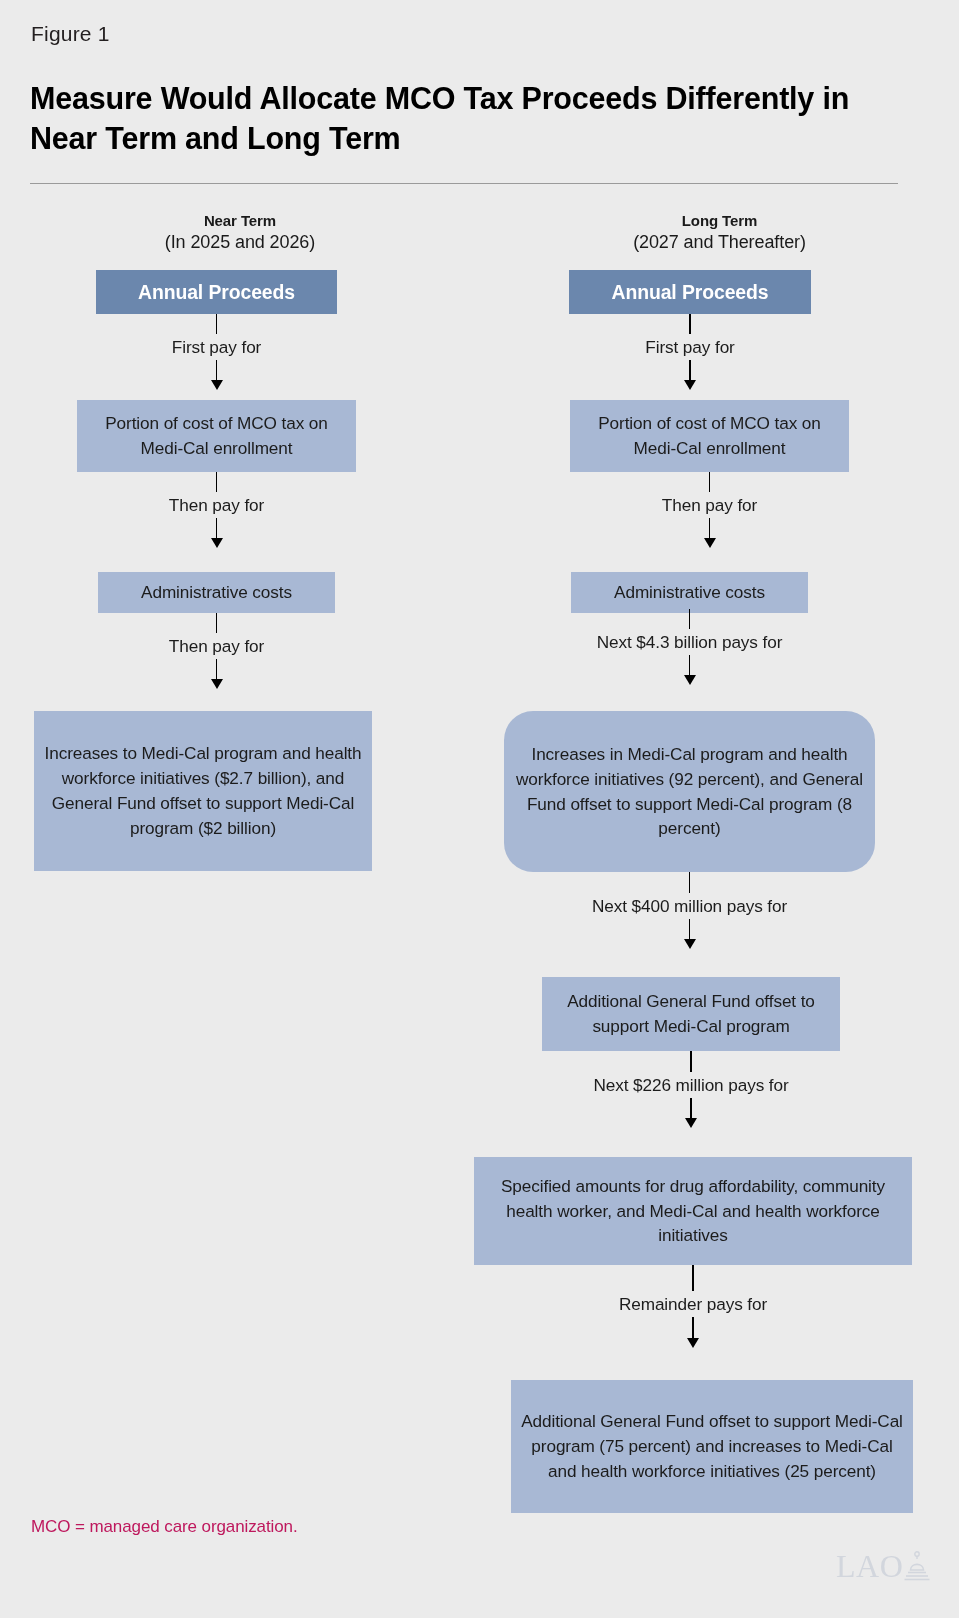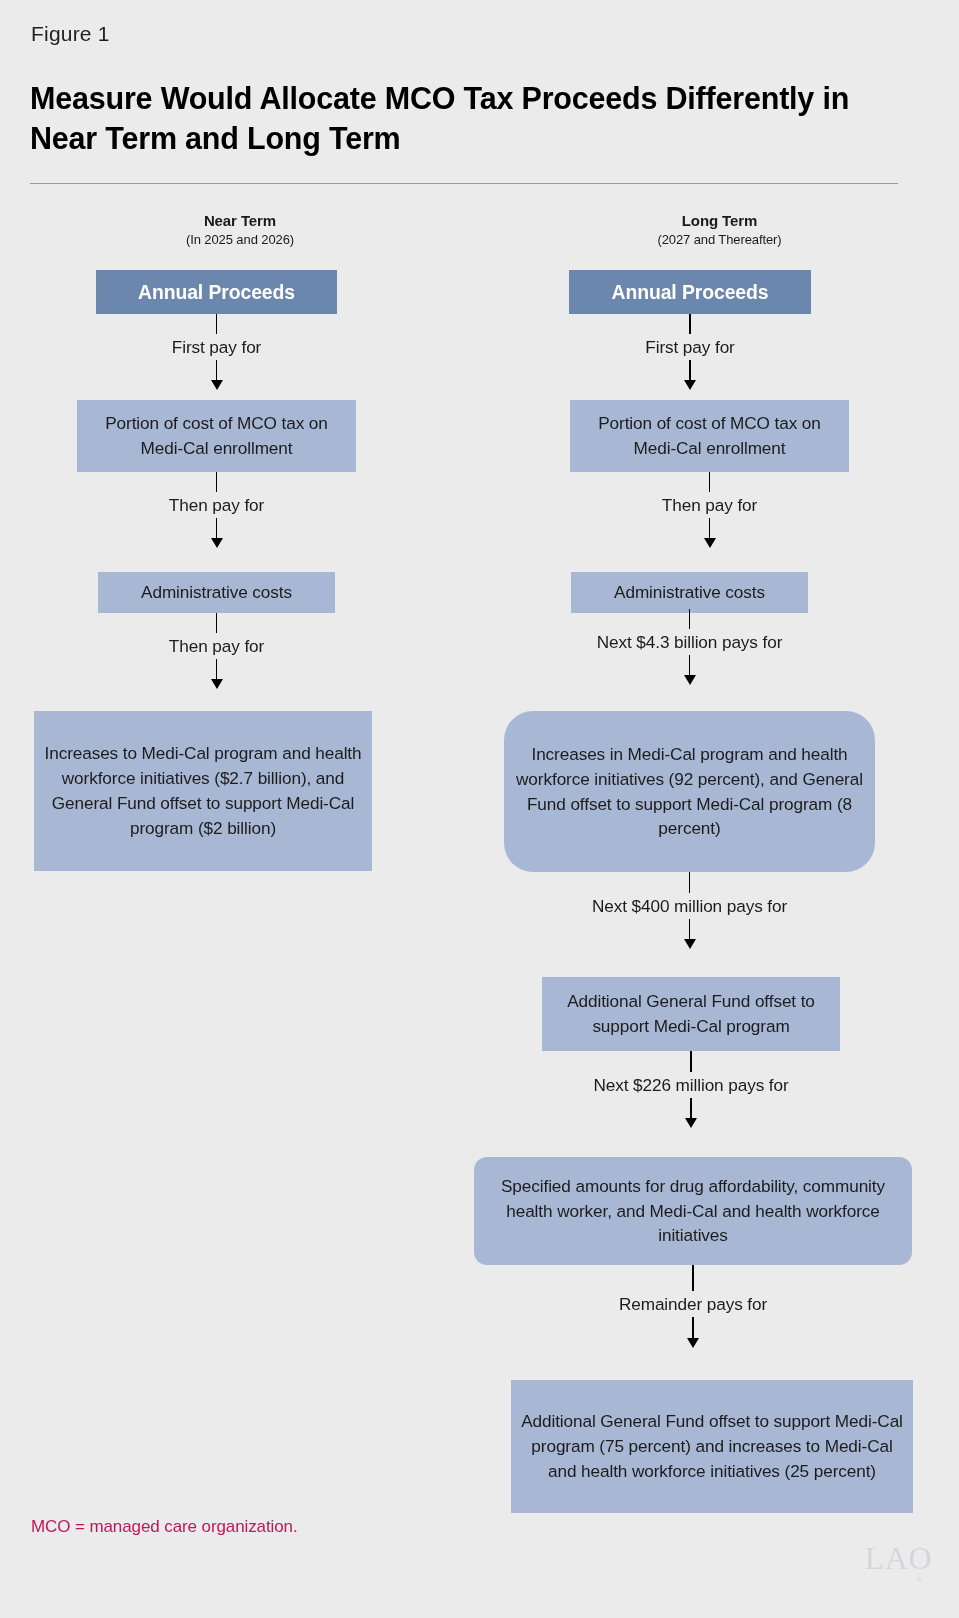--- a/index.html
+++ b/index.html
@@ -63,21 +63,21 @@
     position: absolute;
     width: 100%;
     text-align: center;
   }
   .col-head .ch-title {
     font-size: 15px;
     font-weight: bold;
     letter-spacing: -0.1px;
   }
   .col-head .ch-sub {
-    font-size: 13px;
+    font-size: 18px;
     margin-top: 3px;
     letter-spacing: -0.1px;
   }
 
   
   .node {
     position: absolute;
     box-sizing: border-box;
     display: flex;
     align-items: center;
@@ -147,21 +147,20 @@
   }
   .lao-logo {
     position: absolute;
     left: 836px;
     top: 1542px;
     width: 96px;
     height: 40px;
     color: #d2d6dd;
     display: flex;
     align-items: flex-end;
-    flex-direction: column;
   }
   .lao-logo .lao-text {
     font-family: "Liberation Serif", serif;
     font-size: 32px;
     line-height: 1;
     letter-spacing: 0.5px;
   }
   .lao-logo svg { margin-left: 1px; margin-bottom: 1px; }
 </style>
 </head>
@@ -271,21 +270,21 @@
 
     <div class="conn" style="left:62px; top:1051px; width:298px;">
       <div class="seg" style="height:21px;"></div>
       <div class="lbl">Next $226 million pays for</div>
       <div class="arrow-wrap">
         <div class="arrow-stem" style="height:21px;"></div>
         <div class="arrow-head"></div>
       </div>
     </div>
 
-    <div class="node plain" style="left:-6px; top:1157px; width:438px; height:108px;border-radius:13px;">Specified amounts for drug affordability, community health worker, and Medi-Cal and health workforce initiatives</div>
+    <div class="node plain" style="left:-6px; top:1157px; width:438px; height:108px;">Specified amounts for drug affordability, community health worker, and Medi-Cal and health workforce initiatives</div>
 
     <div class="conn" style="left:-6px; top:1265px; width:438px;">
       <div class="seg" style="height:26px;"></div>
       <div class="lbl">Remainder pays for</div>
       <div class="arrow-wrap">
         <div class="arrow-stem" style="height:22px;"></div>
         <div class="arrow-head"></div>
       </div>
     </div>
 

